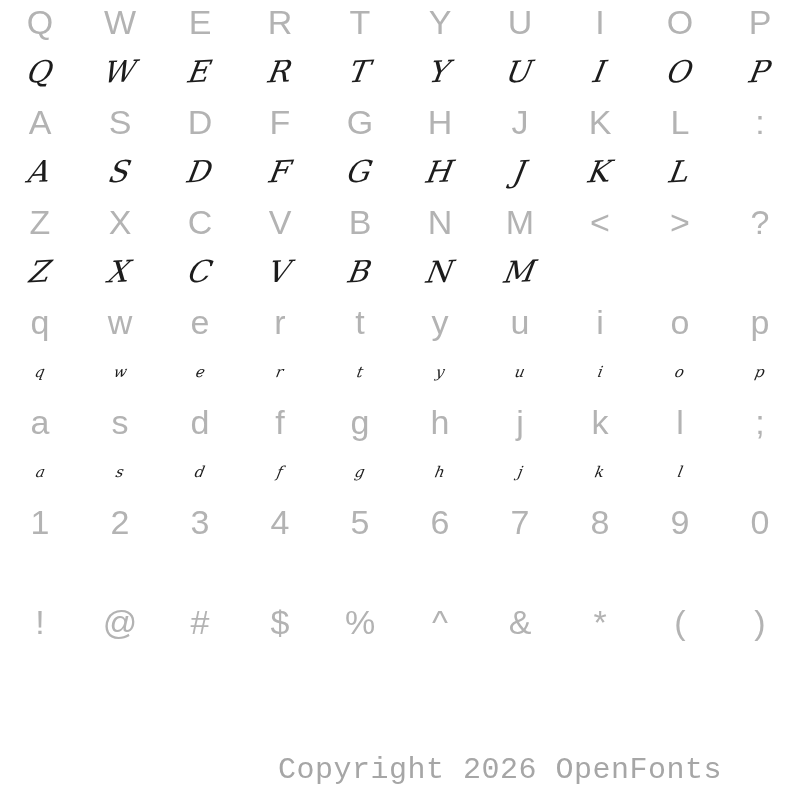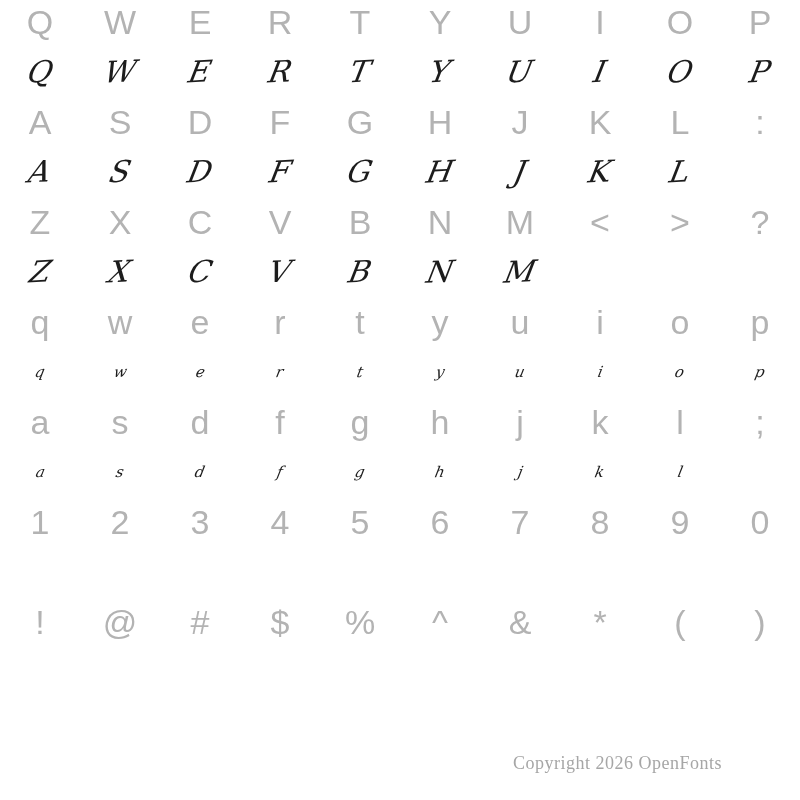--- a/index.html
+++ b/index.html
@@ -32,24 +32,24 @@
     font-style:italic;
     line-height:1;
     transform:skewX(-14deg) rotate(-3deg);
   }
   .script-large{font-size:30px;}
   .script-small{font-size:15px;}
   .script-none{font-size:0;}
   .footer{
     position:absolute;
     top:753px;right:78px;
-    font-size:18px;
+    font-size:30px;
     color:var(--copy);
     letter-spacing:0.5px;
-    font-family:Liberation Serif, serif;
+    font-family:Liberation Mono, monospace;
   }
 </style>
 </head>
 <body>
 
 <div class="specimen">
   <div>
       <div class="row-group">
         <div class="line gray">
           <div class="cell">

